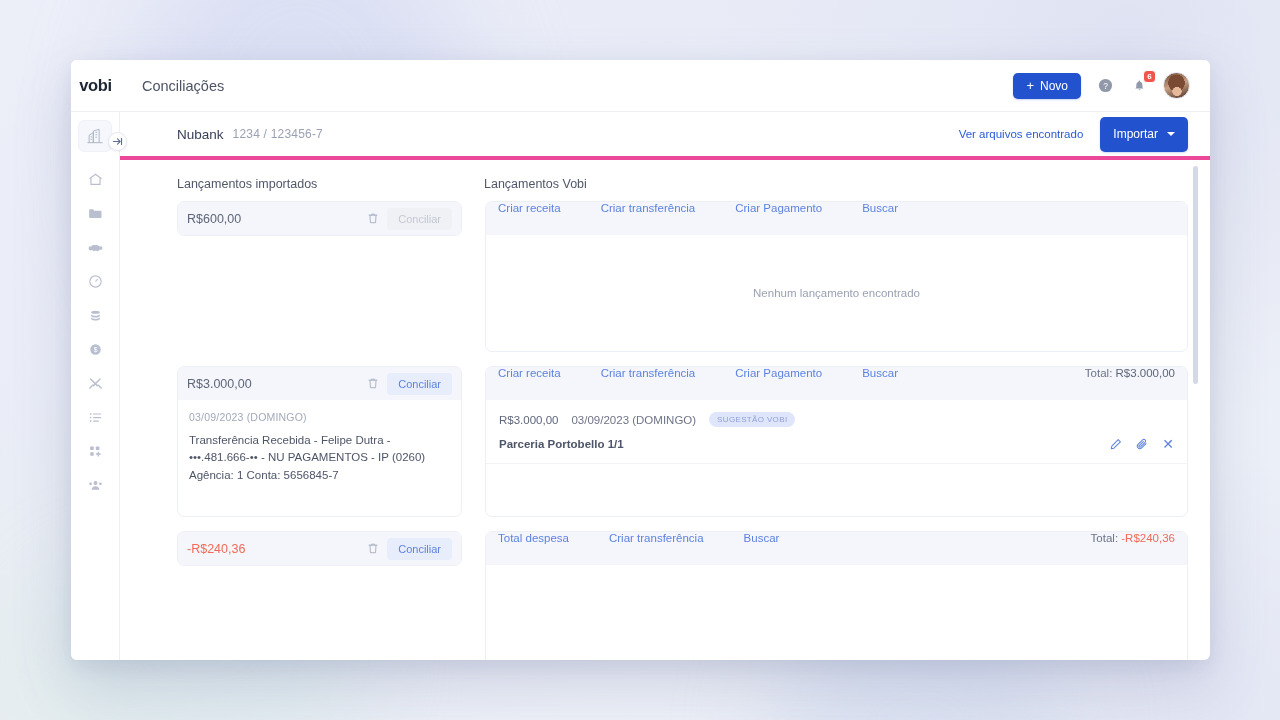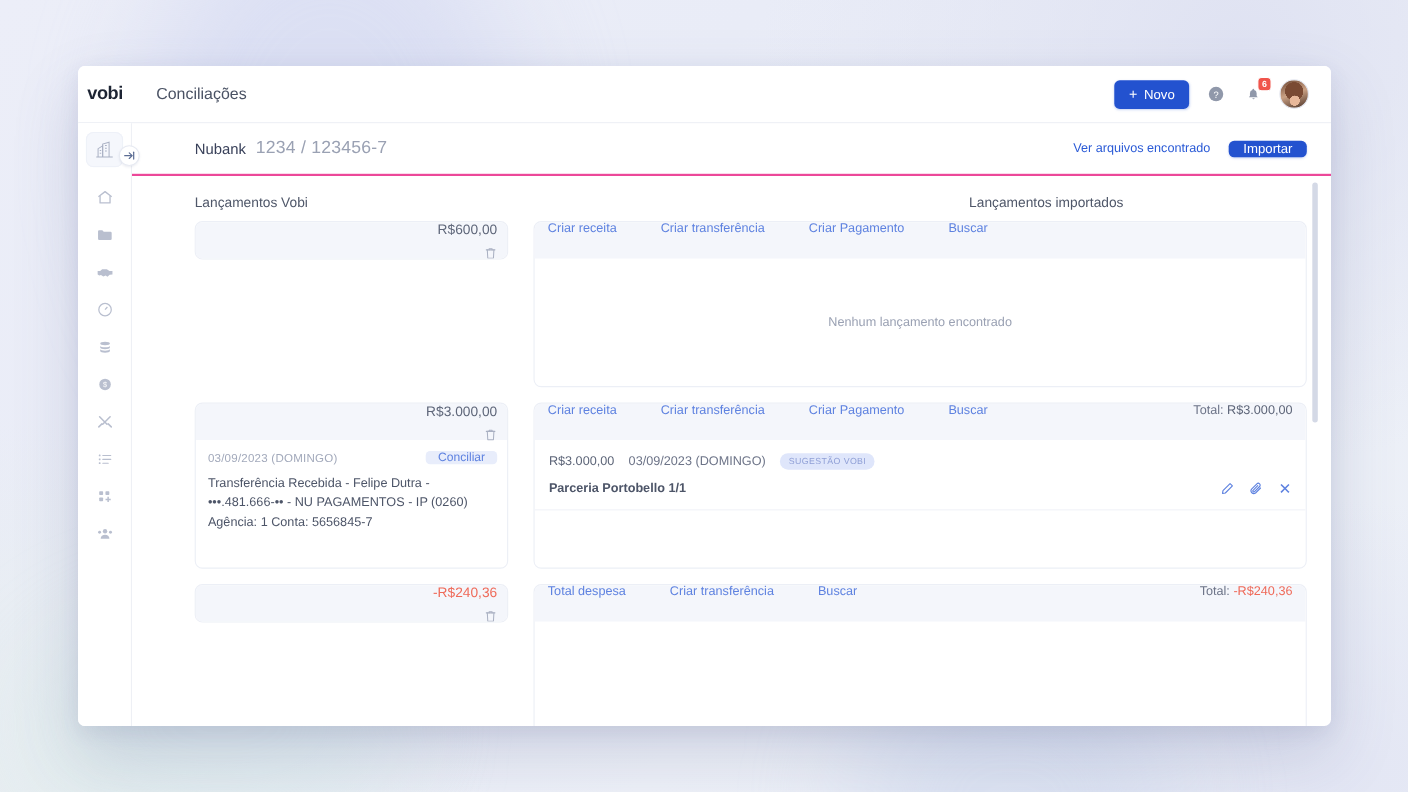--- a/index.html
+++ b/index.html
@@ -143,33 +143,32 @@
   .main {
     flex: 1; min-width: 0;
     display: flex; flex-direction: column;
     position: relative;
     overflow: hidden;
   }
   .acct-bar {
     height: 48px; flex: none;
     display: flex; align-items: center;
     padding: 0 22px 0 57px;
-    border-bottom: 2px solid #ec4899;
+    border-bottom: 4px solid #ec4899;
   }
   .acct-name { font-size: 13.5px; color: #39415a; font-weight: 400; }
-  .acct-num { font-size: 16px; color: #9aa1b3; margin-left: 9px; letter-spacing: .2px; }
+  .acct-num { font-size: 12px; color: #9aa1b3; margin-left: 9px; letter-spacing: .2px; }
   .acct-right { margin-left: auto; display: flex; align-items: center; gap: 17px; }
   .link-files { font-size: 11.5px; color: #2a5ad6; cursor: pointer; }
   .btn-import {
     background: #2352cf; color: #fff; border: none;
-    border-radius: 5px; height: 15px; padding: 0 13px;
+    border-radius: 5px; height: 35px; padding: 0 13px;
     font-size: 12px; font-family: inherit;
     display: flex; align-items: center; gap: 9px; cursor: pointer;
     box-shadow: 0 1px 2px rgba(35,82,207,.22);
-    flex-direction: column;
   }
   .caret {
     width: 0; height: 0;
     border-left: 4px solid transparent;
     border-right: 4px solid transparent;
     border-top: 4.5px solid #fff;
   }
 
   
   .scroll-area {
@@ -193,24 +192,23 @@
   .lcard {
     width: 285px; flex: none;
     border: 1px solid #eceff6;
     border-radius: 7px;
     overflow: hidden;
     background: #fff;
   }
   .lcard-head {
     height: 33px;
     background: #f4f6fb;
-    display: flex; align-items: flex-end;
+    display: flex; align-items: center;
     padding: 0 9px 0 9px;
     gap: 8px;
-    flex-direction: column;
   }
   .amount { font-size: 12.5px; color: #5e6679; flex: 1; }
   .amount.neg { color: #ef6a59; }
   .trash { color: #a9b0c2; cursor: pointer; display: flex; }
   .btn-conciliar {
     border: none; border-radius: 4px;
     height: 22px; padding: 0 11px;
     font-size: 11px; font-family: inherit;
     background: #e8edfb; color: #5e82e0;
     cursor: pointer;
@@ -425,22 +423,22 @@
           <span class="link-files">Ver arquivos encontrado</span>
           <button class="btn-import">
             <span>Importar</span>
             <span class="caret"></span>
           </button>
         </div>
       </div>
 
       <div class="scroll-area">
         <div class="col-heads">
+          <div class="col-head left">Lançamentos importados</div>
           <div class="col-head right">Lançamentos Vobi</div>
-          <div class="col-head left">Lançamentos importados</div>
         </div>
 
         <div class="rows" id="rows-container">
             <div class="row">
               <div class="lcard">
                 <div class="lcard-head">
                   <span class="amount">R$600,00</span>
                   <span class="trash">
                     <svg width="12" height="13" viewBox="0 0 14 15" fill="none" stroke="currentColor" stroke-width="1.1" stroke-linecap="round" stroke-linejoin="round">
                       <path d="M2.4 3.6h9.2"></path>

